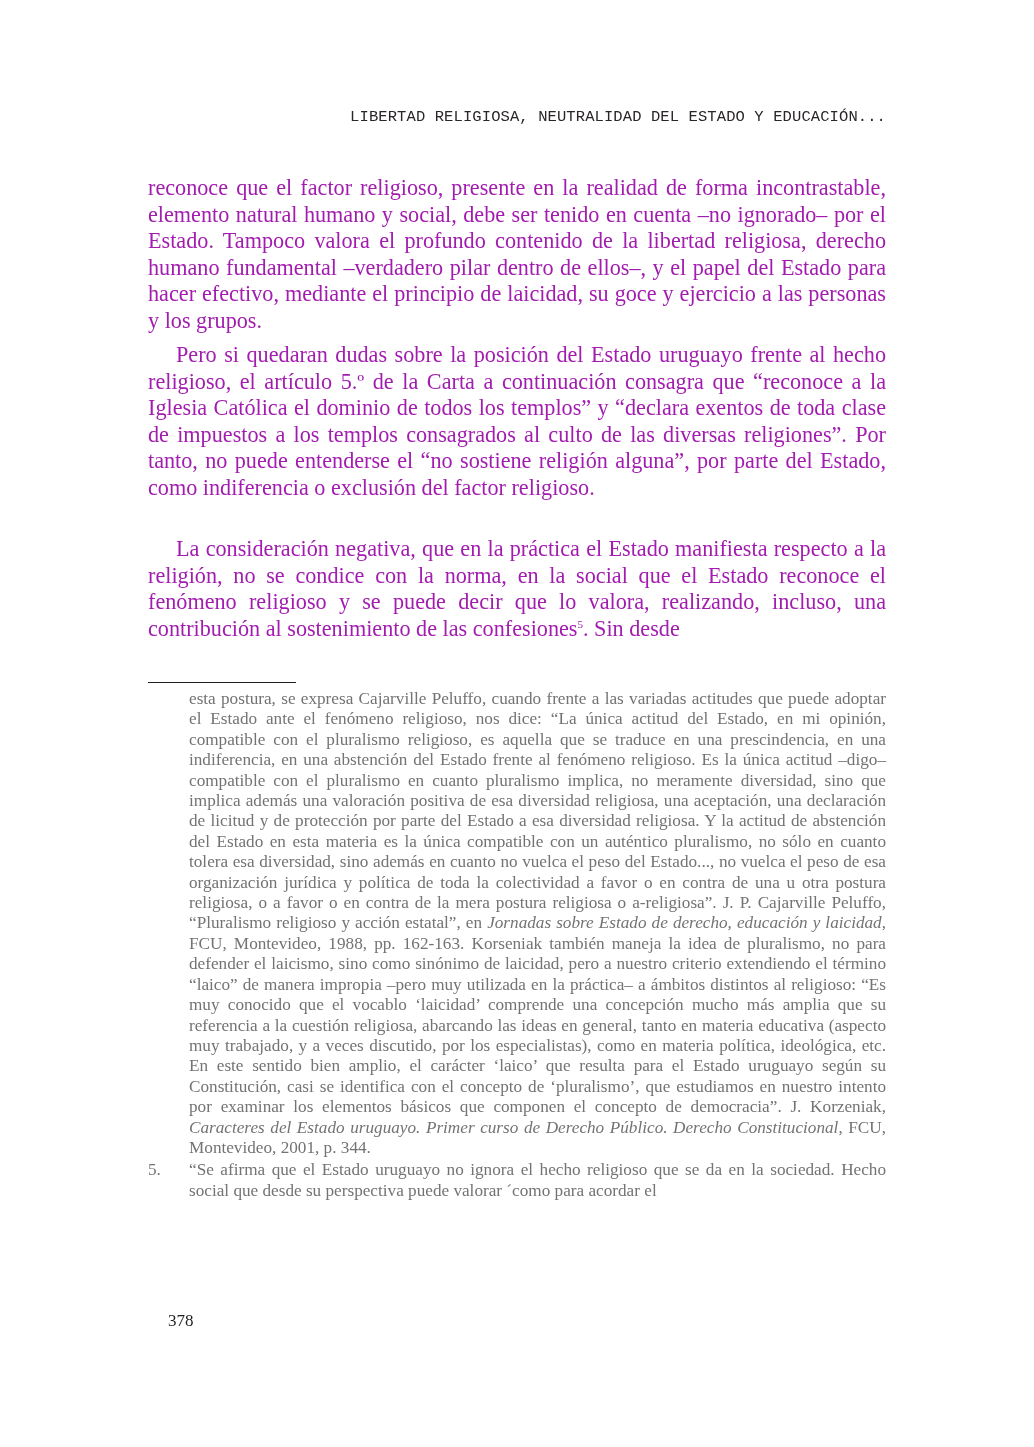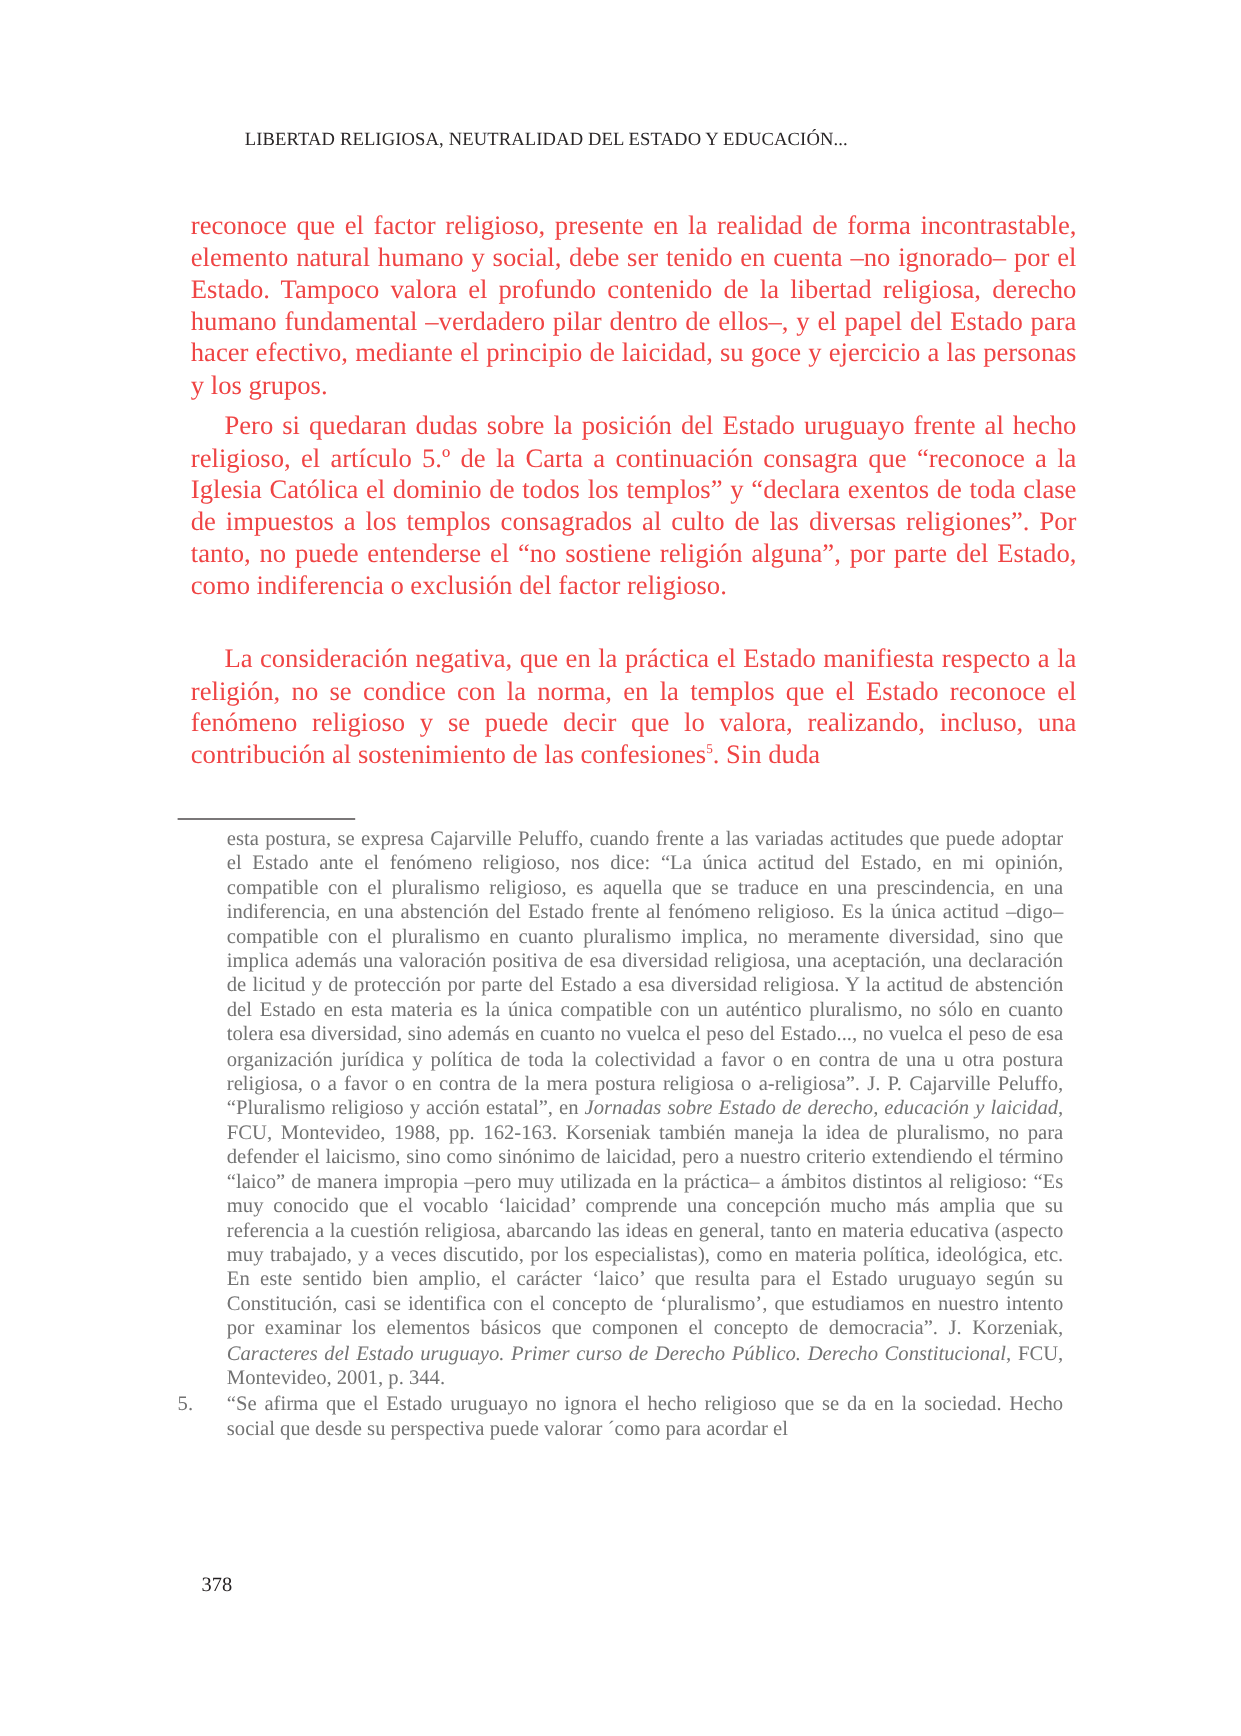--- a/index.html
+++ b/index.html
@@ -18,38 +18,38 @@
       position: absolute;
       left: 148px;
       top: 0;
       width: 738px;
     }
     .running-head {
       position: absolute;
       top: 108px;
       left: 0;
       width: 738px;
-      text-align: left;
-      font-family: Liberation Serif, serif;
+      text-align: right;
+      font-family: Liberation Mono, monospace;
       font-size: 15.5px;
       letter-spacing: 0.1px;
       color: #2a2627;
       padding-left: 56px;
       box-sizing: border-box;
       white-space: nowrap;
     }
     .body-text {
       position: absolute;
-      left: 11px;
+      left: 0;
       width: 738px;
       font-family: "Liberation Serif", "DejaVu Serif", serif;
       font-size: 22.2px;
       line-height: 26.6px;
       text-align: justify;
-      color: #ef4444;
+      color: #a21caf;
     }
     .body-text p {
       margin: 0;
       text-align: justify;
       text-align-last: left;
     }
     .p1 { top: 175px; }
     .p2 { top: 342px; }
     .p3 { top: 536px; }
     .indent { text-indent: 28px; }
@@ -109,21 +109,21 @@
 
   <div class="body-text p1">
     <p>reconoce que el factor religioso, presente en la realidad de forma incontrastable, elemento natural humano y social, debe ser tenido en cuenta –no ignorado– por el Estado. Tampoco valora el profundo contenido de la libertad religiosa, derecho humano fundamental –verdadero pilar dentro de ellos–, y el papel del Estado para hacer efectivo, mediante el principio de laicidad, su goce y ejercicio a las personas y los grupos.</p>
   </div>
 
   <div class="body-text p2">
     <p class="indent">Pero si quedaran dudas sobre la posición del Estado uruguayo frente al hecho religioso, el artículo 5.º de la Carta a continuación consagra que “reconoce a la Iglesia Católica el dominio de todos los templos” y “declara exentos de toda clase de impuestos a los templos consagrados al culto de las diversas religiones”. Por tanto, no puede entenderse el “no sostiene religión alguna”, por parte del Estado, como indiferencia o exclusión del factor religioso.</p>
   </div>
 
   <div class="body-text p3">
-    <p class="indent"><span>La consideración negativa, que en la práctica el Estado manifiesta respecto a la religión, no se condice con la norma, en la templos que el Estado reconoce el fenómeno religioso y se puede decir que lo valora, realizando, incluso, una contribución al sostenimiento de las confesiones</span><sup>5</sup><span>. Sin duda</span></p>
+    <p class="indent"><span>La consideración negativa, que en la práctica el Estado manifiesta respecto a la religión, no se condice con la norma, en la social que el Estado reconoce el fenómeno religioso y se puede decir que lo valora, realizando, incluso, una contribución al sostenimiento de las confesiones</span><sup>5</sup><span>. Sin desde</span></p>
   </div>
 
   <div class="footnote-rule"></div>
 
   <div class="footnotes">
     <div class="fn fn-cont"><span>esta postura, se expresa Cajarville Peluffo, cuando frente a las variadas actitudes que puede adoptar el Estado ante el fenómeno religioso, nos dice: “La única actitud del Estado, en mi opinión, compatible con el pluralismo religioso, es aquella que se traduce en una prescindencia, en una indiferencia, en una abstención del Estado frente al fenómeno religioso. Es la única actitud –digo– compatible con el pluralismo en cuanto pluralismo implica, no meramente diversidad, sino que implica además una valoración positiva de esa diversidad religiosa, una aceptación, una declaración de licitud y de protección por parte del Estado a esa diversidad religiosa. Y la actitud de abstención del Estado en esta materia es la única compatible con un auténtico pluralismo, no sólo en cuanto tolera esa diversidad, sino además en cuanto no vuelca el peso del Estado..., no vuelca el peso de esa organización jurídica y política de toda la colectividad a favor o en contra de una u otra postura religiosa, o a favor o en contra de la mera postura religiosa o a-religiosa”. J. P. Cajarville Peluffo, “Pluralismo religioso y acción estatal”, en </span><em>Jornadas sobre Estado de derecho, educación y laicidad</em><span>, FCU, Montevideo, 1988, pp. 162-163. Korseniak también maneja la idea de pluralismo, no para defender el laicismo, sino como sinónimo de laicidad, pero a nuestro criterio extendiendo el término “laico” de manera impropia –pero muy utilizada en la práctica– a ámbitos distintos al religioso: “Es muy conocido que el vocablo ‘laicidad’ comprende una concepción mucho más amplia que su referencia a la cuestión religiosa, abarcando las ideas en general, tanto en materia educativa (aspecto muy trabajado, y a veces discutido, por los especialistas), como en materia política, ideológica, etc. En este sentido bien amplio, el carácter ‘laico’ que resulta para el Estado uruguayo según su Constitución, casi se identifica con el concepto de ‘pluralismo’, que estudiamos en nuestro intento por examinar los elementos básicos que componen el concepto de democracia”. J. Korzeniak, </span><em>Caracteres del Estado uruguayo. Primer curso de Derecho Público. Derecho Constitucional</em><span>, FCU, Montevideo, 2001, p. 344.</span></div>
 
     <div class="fn fn5">
       <span class="fn-num">5.</span>
       <span>“Se afirma que el Estado uruguayo no ignora el hecho religioso que se da en la sociedad. Hecho social que desde su perspectiva puede valorar ´como para acordar el</span>

